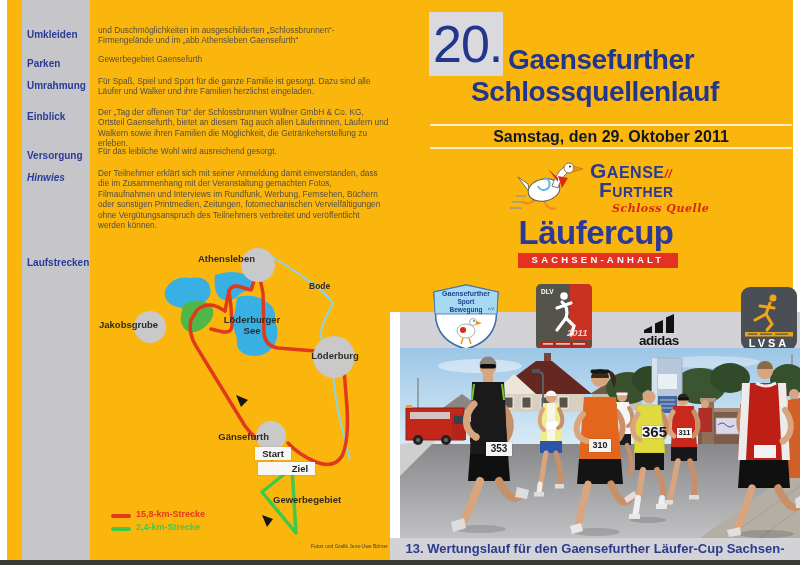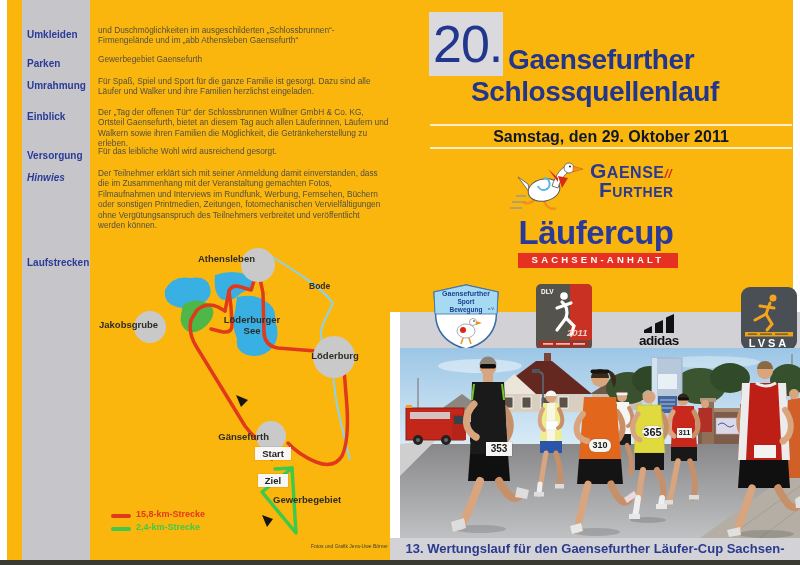--- a/index.html
+++ b/index.html
@@ -85,21 +85,21 @@
       <circle cx="239" cy="112" r="21" fill="#c9c9c9"></circle>
       <circle cx="176" cy="191" r="15" fill="#c9c9c9"></circle>
     </svg>
     <div class="abs map-label" style="left:103px;top:9px;width:80px;">Athensleben</div>
     <div class="abs map-label" style="left:214px;top:36px;width:40px;font-size:8.5px;">Bode</div>
     <div class="abs map-label" style="left:4px;top:75px;width:70px;">Jakobsgrube</div>
     <div class="abs map-label" style="left:127px;top:70px;width:60px;text-align:center;">Löderburger See</div>
     <div class="abs map-label" style="left:208px;top:106px;width:64px;text-align:center;">Löderburg</div>
     <div class="abs map-label" style="left:104px;top:187px;width:70px;text-align:right;">Gänsefurth</div>
     <div class="abs map-box" style="left:160px;top:202px;width:36px;height:13px;line-height:13px;">Start</div>
-    <div class="abs map-box" style="left:163px;top:229px;width:30px;height:13px;line-height:13px;">Ziel</div>
+    <div class="abs map-box" style="left:163px;top:217px;width:30px;height:13px;line-height:13px;padding-left:27px;">Ziel</div>
     <div class="abs map-label" style="left:178px;top:250px;width:90px;">Gewerbegebiet</div>
 
     <div class="abs" style="left:16px;top:269px;width:20px;height:3.5px;background:#e0391b;border-radius:2px;"></div>
     <div class="abs legend-text" style="left:41px;top:264px;color:#e0391b;">15,8-km-Strecke</div>
     <div class="abs" style="left:16px;top:282px;width:20px;height:3.5px;background:#3ec94b;border-radius:2px;"></div>
     <div class="abs legend-text" style="left:41px;top:277px;color:#3ec94b;">2,4-km-Strecke</div>
   </div>
   <div class="abs credit" style="left:300px;top:543px;width:88px;text-align:right;">Fotos und Grafik Jens-Uwe Börner</div>
 
   <div class="abs" style="left:429px;top:12px;width:74px;height:64px;background:#dadade;">
@@ -127,20 +127,21 @@
     <path d="M44,28 C48,16 54,8 60,8 L64,12 C58,14 52,22 50,30 Z" fill="#fff" stroke="#555" stroke-width="0.8"></path>
     <circle cx="61" cy="10" r="5" fill="#fff" stroke="#555" stroke-width="0.8"></circle>
     <polygon points="65,8 75,11 65,14" fill="#f0901c" stroke="#b06010" stroke-width="0.5"></polygon>
     <circle cx="62" cy="8.5" r="1" fill="#222"></circle>
     <polygon points="50,18 60,20 54,30" fill="#d82818"></polygon>
     <polygon points="50,20 40,11 50,24" fill="#d82818"></polygon>
   </svg>
   <div class="abs brand-blue" style="left:590px;top:162px;line-height:17px;letter-spacing:0.5px;">
     <div><span style="font-size:21px;">G</span><span style="font-size:16px;">AENSE</span><span style="font-size:12px;color:#d82818;font-style:italic;">//</span></div>
     <div style="padding-left:9px;margin-top:-2px;"><span style="font-size:21px;">F</span><span style="font-size:14px;">URTHER</span></div>
+    <div style="padding-left:22px;margin-top:-1px;font-family:'DejaVu Serif',serif;font-style:italic;font-size:11px;color:#d82818;">Schloss Quelle</div>
   </div>
   <div class="abs" style="left:508px;top:214px;width:176px;text-align:center;font-size:33px;font-weight:bold;color:#2b3a99;letter-spacing:-0.5px;">Läufercup</div>
   <div class="abs" style="left:518px;top:253px;width:160px;height:14.5px;background:#e63122;">
     <div style="color:#fff;font-size:9.5px;font-weight:bold;letter-spacing:3.2px;text-align:center;line-height:14.5px;">SACHSEN-ANHALT</div>
   </div>
 
   <svg class="abs" style="left:431px;top:284px;" width="70" height="66" viewBox="0 0 70 66">
     <path d="M35,1 L67,8 L65,36 Q61,58 35,65 Q9,58 5,36 L3,8 Z" fill="#fff" stroke="#3a6ea8" stroke-width="1.5"></path>
     <path d="M35,1 L67,8 L66,30 L4,30 L3,8 Z" fill="#a6d9f2" stroke="#3a6ea8" stroke-width="0.8"></path>
     <text x="35" y="12" text-anchor="middle" font-size="7" font-weight="bold" fill="#1d3f8f" font-family="Liberation Sans,sans-serif">Gaensefurther</text>
@@ -410,21 +411,21 @@
       <circle cx="76" cy="89" r="3.5" fill="#d9a57e"></circle>
       <polygon points="70,106 108,106 110,133 68,133" fill="#101010"></polygon>
       <path d="M80,133 C73,152 69,164 61,178" stroke="#d9a57e" stroke-width="8" fill="none" stroke-linecap="round"></path>
       <path d="M99,133 C107,148 114,154 120,147" stroke="#c89068" stroke-width="8" fill="none" stroke-linecap="round"></path>
       <polygon points="51,174 64,170 66,180 53,184" fill="#ddd"></polygon>
       <polygon points="117,139 129,142 127,151 115,149" fill="#ddd"></polygon>
     </g>
   </svg>
 
   <div class="abs bib" style="left:486px;top:442px;width:26px;height:14px;font-size:10px;line-height:14px;">353</div>
-  <div class="abs bib" style="left:589px;top:439px;width:22px;height:13px;font-size:9px;line-height:13px;border-radius:6px;">310</div>
-  <div class="abs bib" style="left:642px;top:426px;width:21px;height:12px;font-size:11px;line-height:12px;border-radius:6px;">365</div>
+  <div class="abs bib" style="left:589px;top:439px;width:22px;height:13px;font-size:9px;line-height:13px;">310</div>
+  <div class="abs bib" style="left:642px;top:426px;width:21px;height:12px;font-size:15px;line-height:12px;">365</div>
   <div class="abs bib" style="left:677px;top:428px;width:15px;height:10px;font-size:7.5px;line-height:10px;">311</div>
 
   <div class="abs" style="left:390px;top:538px;width:410px;height:22px;background:#d3d3d7;">
     <div style="text-align:center;font-size:13px;font-weight:bold;color:#2b3a8c;line-height:22px;">13. Wertungslauf für den Gaensefurther Läufer-Cup Sachsen-Anhalt 2011</div>
   </div>
 
 </div>
 
 </body></html>

